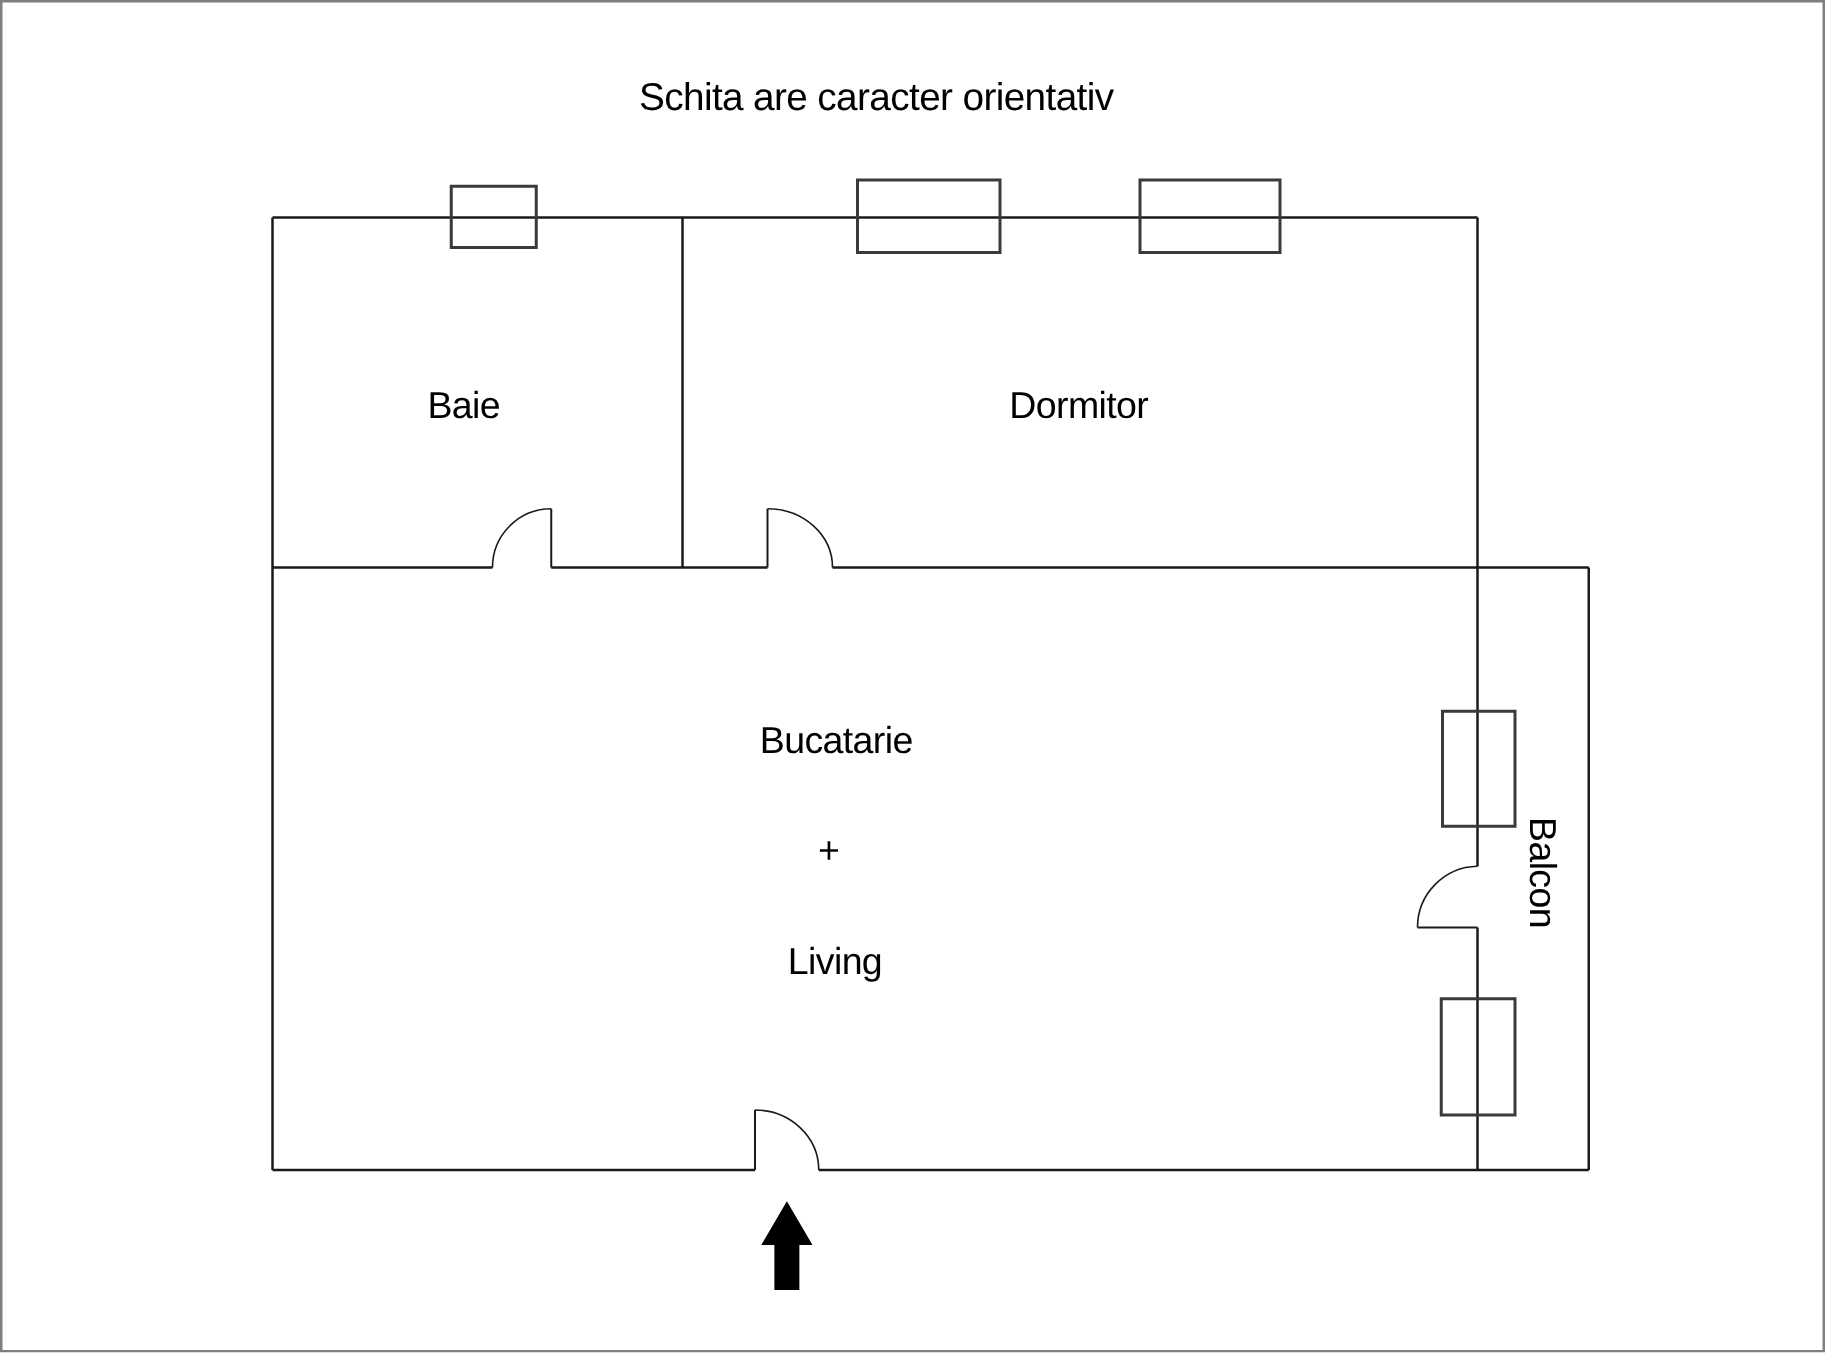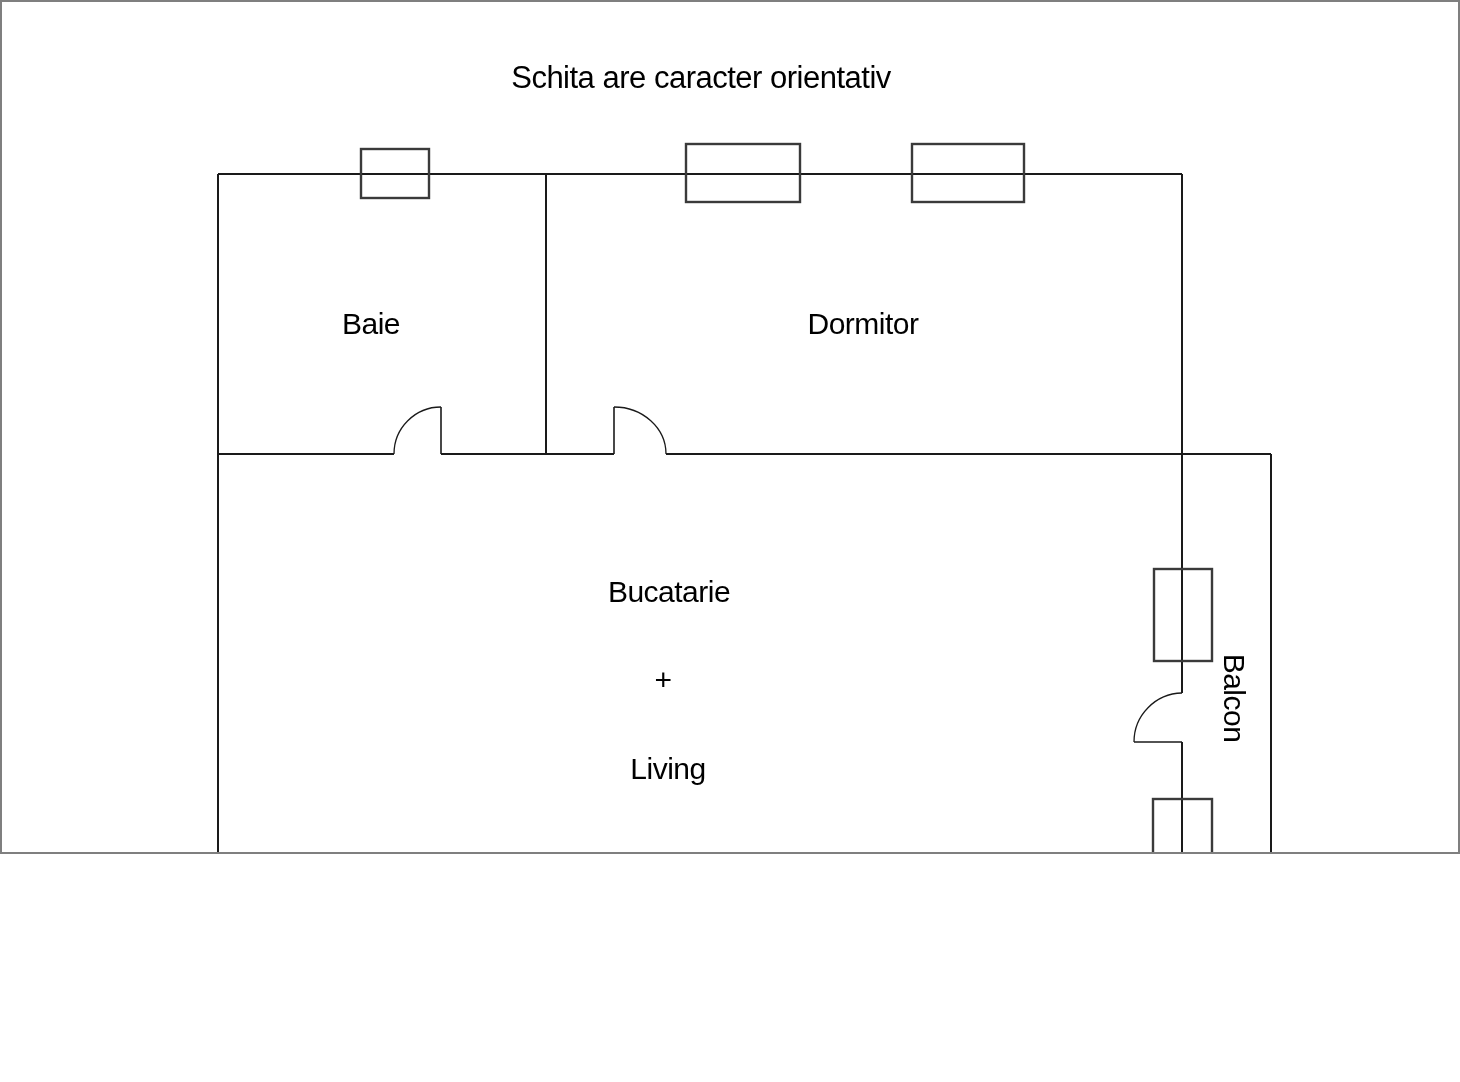--- a/index.html
+++ b/index.html
@@ -3,21 +3,21 @@
 <meta charset="utf-8">
 <style>
   html, body {
     margin: 0;
     padding: 0;
     background: #ffffff;
   }
   .canvas {
     position: relative;
     width: 1460px;
-    height: 854px;
+    height: 1082px;
     box-sizing: border-box;
     border: 2px solid var(--color-frame, #7f7f7f);
     background: var(--color-background, #ffffff);
     overflow: hidden;
   }
   svg { display: block; }
   .wall {
     stroke: var(--color-wall, #1a1a1a);
     stroke-width: 2;
     fill: none;

